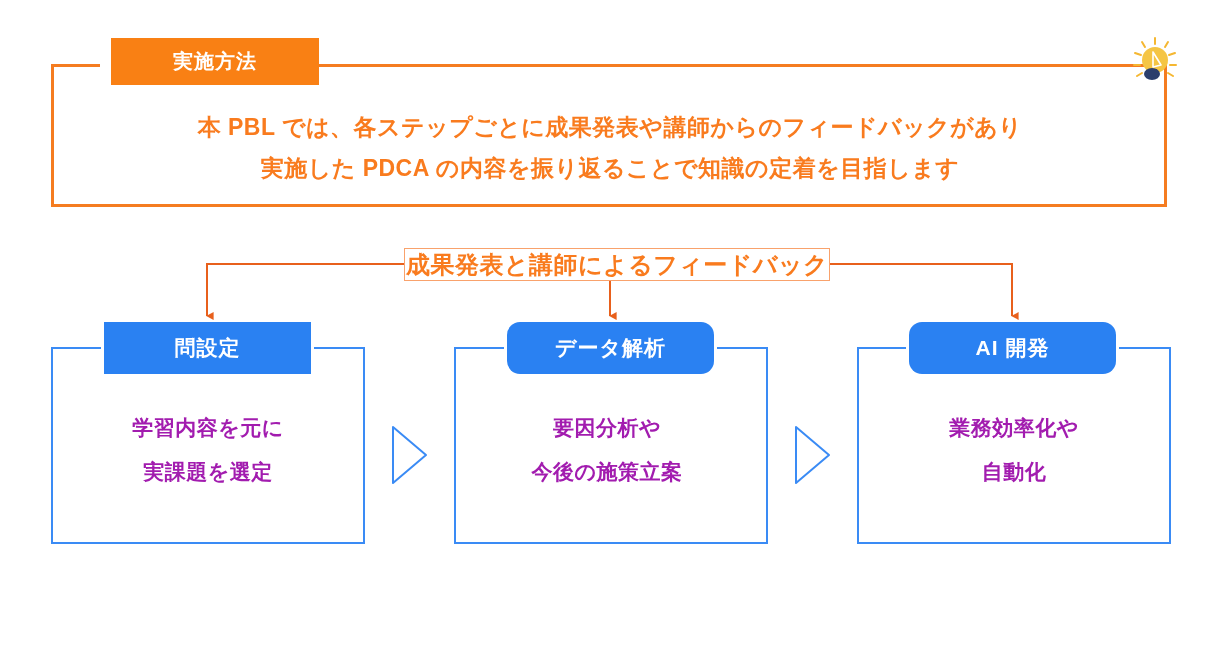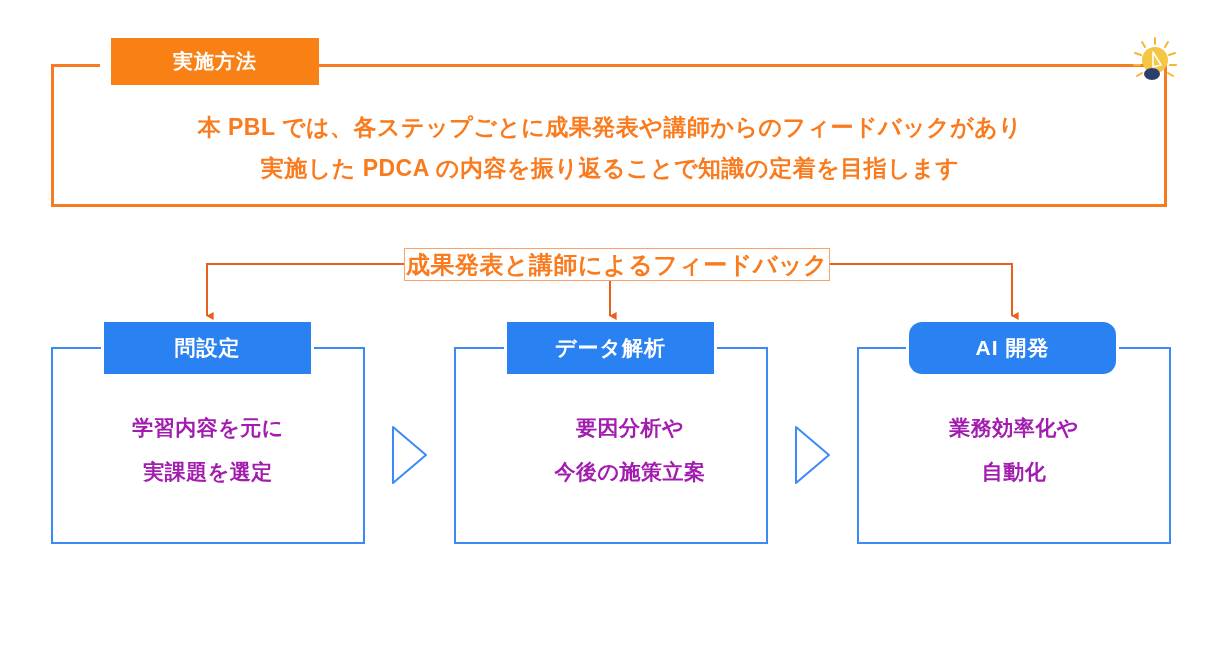--- a/index.html
+++ b/index.html
@@ -148,22 +148,22 @@
   }
 
   
   .card1-outline { left: 51px;  top: 347px; width: 314px; height: 197px; }
   .card1-notch   { left: 101px; top: 341px; width: 213px; height: 12px; }
   .card1-head    { left: 104px; top: 322px; width: 207px; height: 52px; }
   .card1-body    { left: 51px;  top: 390px; width: 314px; height: 120px; }
   
   .card2-outline { left: 454px; top: 347px; width: 314px; height: 197px; }
   .card2-notch   { left: 504px; top: 341px; width: 213px; height: 12px; }
-  .card2-head    { left: 507px; top: 322px; width: 207px; height: 52px; }
-  .card2-body    { left: 460px; top: 390px; width: 340px; height: 120px; }
+  .card2-head    { left: 507px; top: 322px; width: 207px; height: 52px; border-radius: 13px; }
+  .card2-body    { left: 437px; top: 390px; width: 340px; height: 120px; }
   
   .card3-outline { left: 857px; top: 347px; width: 314px; height: 197px; }
   .card3-notch   { left: 906px; top: 341px; width: 213px; height: 12px; }
   .card3-head    { left: 909px; top: 322px; width: 207px; height: 52px; border-radius: 13px; }
   .card3-body    { left: 857px; top: 390px; width: 314px; height: 120px; }
 
   
   .tri { width: 40px; height: 62px; z-index: 2; }
   .tri1 { left: 390px; top: 424px; }
   .tri2 { left: 793px; top: 424px; }

